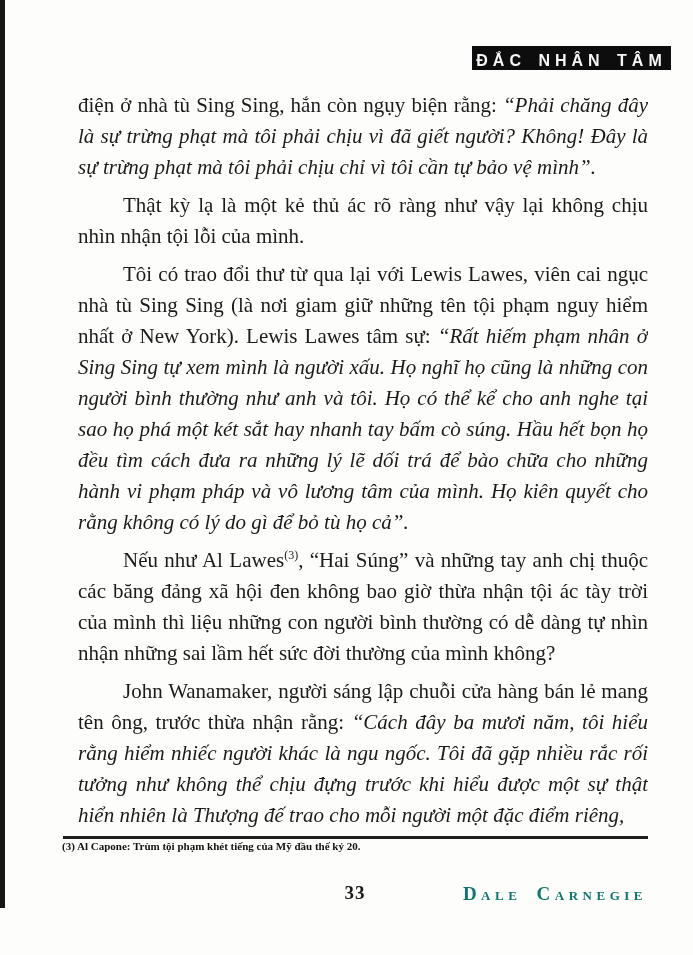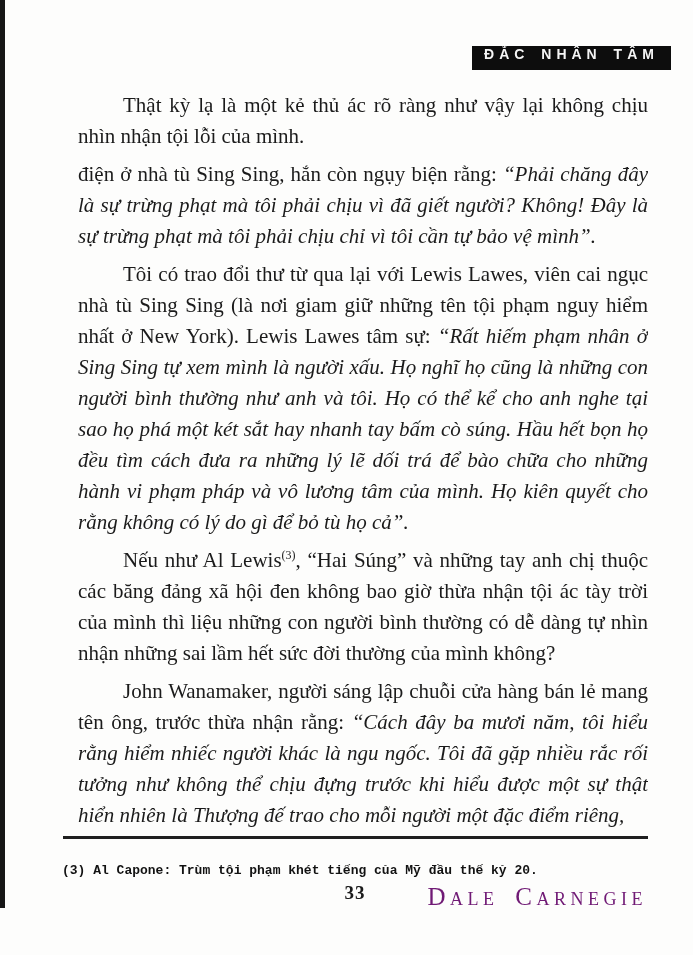--- a/index.html
+++ b/index.html
@@ -18,25 +18,25 @@
     width: 5px; height: 908px;
     background: #161616;
   }
   .header-bar {
     position: absolute;
     left: 472px; top: 46px;
     width: 199px; height: 24px;
     background: #0d0d0d;
     color: #f5f5f5;
     display: flex;
-    align-items: flex-start;
+    align-items: flex-end;
     justify-content: center;
     font-family: "Liberation Sans", sans-serif;
     font-weight: bold;
-    font-size: 14px;
+    font-size: 16px;
     letter-spacing: 5px;
     word-spacing: 3px;
     white-space: nowrap;
   }
   .body-text {
     position: absolute;
     left: 78px; top: 90px;
     width: 570px;
     height: 742px;
     text-align: justify;
@@ -53,67 +53,68 @@
     vertical-align: super;
   }
   .footnote-rule {
     position: absolute;
     left: 63px; top: 836px;
     width: 585px; height: 3px;
     background: #1f1f1f;
   }
   .footnote {
     position: absolute;
-    left: 62px; top: 861px;
+    left: 62px; top: 836px;
     width: 586px;
-    font-family: Liberation Mono, monospace;
+    font-family: Liberation Serif, serif;
     font-weight: bold;
-    font-size: 13px;
+    font-size: 11px;
     color: #121212;
     line-height: 20px;
   }
   .page-number {
     position: absolute;
     left: 0; top: 882px;
     width: 710px;
     text-align: center;
     font-weight: bold;
     font-size: 19px;
     letter-spacing: 1px;
   }
   .author {
     position: absolute;
     right: 46px; top: 883px;
     font-variant: small-caps;
     letter-spacing: 4.5px;
     word-spacing: 6px;
-    font-size: 25px;
-    color: #701a75;
+    font-size: 19px;
+    color: #0f766e;
+    font-weight: bold;
   }
 </style>
 </head>
 <body>
 
 <div class="page">
 
   <div class="scan-edge"></div>
 
   <div class="header-bar">
     <span>ĐẮC NHÂN TÂM</span>
   </div>
 
   <div class="body-text">
 
+    <p class="para"><span>điện ở nhà tù Sing Sing, hắn còn ngụy biện rằng: </span><span class="it">“Phải chăng đây là sự trừng phạt mà tôi phải chịu vì đã giết người? Không! Đây là sự trừng phạt mà tôi phải chịu chỉ vì tôi cần tự bảo vệ mình”.</span></p>
+
     <p class="para indent"><span>Thật kỳ lạ là một kẻ thủ ác rõ ràng như vậy lại không chịu nhìn nhận tội lỗi của mình.</span></p>
-
-    <p class="para"><span>điện ở nhà tù Sing Sing, hắn còn ngụy biện rằng: </span><span class="it">“Phải chăng đây là sự trừng phạt mà tôi phải chịu vì đã giết người? Không! Đây là sự trừng phạt mà tôi phải chịu chỉ vì tôi cần tự bảo vệ mình”.</span></p>
 
     <p class="para indent"><span>Tôi có trao đổi thư từ qua lại với Lewis Lawes, viên cai ngục nhà tù Sing Sing (là nơi giam giữ những tên tội phạm nguy hiểm nhất ở New York). Lewis Lawes tâm sự: </span><span class="it">“Rất hiếm phạm nhân ở Sing Sing tự xem mình là người xấu. Họ nghĩ họ cũng là những con người bình thường như anh và tôi. Họ có thể kể cho anh nghe tại sao họ phá một két sắt hay nhanh tay bấm cò súng. Hầu hết bọn họ đều tìm cách đưa ra những lý lẽ dối trá để bào chữa cho những hành vi phạm pháp và vô lương tâm của mình. Họ kiên quyết cho rằng không có lý do gì để bỏ tù họ cả”.</span></p>
 
-    <p class="para indent"><span>Nếu như Al Lewis</span><span class="fnref">(3)</span><span>, “Hai Súng” và những tay anh chị thuộc các băng đảng xã hội đen không bao giờ thừa nhận tội ác tày trời của mình thì liệu những con người bình thường có dễ dàng tự nhìn nhận những sai lầm hết sức đời thường của mình không?</span></p>
+    <p class="para indent"><span>Nếu như Al Lawes</span><span class="fnref">(3)</span><span>, “Hai Súng” và những tay anh chị thuộc các băng đảng xã hội đen không bao giờ thừa nhận tội ác tày trời của mình thì liệu những con người bình thường có dễ dàng tự nhìn nhận những sai lầm hết sức đời thường của mình không?</span></p>
 
     <p class="para indent"><span>John Wanamaker, người sáng lập chuỗi cửa hàng bán lẻ mang tên ông, trước thừa nhận rằng: </span><span class="it">“Cách đây ba mươi năm, tôi hiểu rằng hiểm nhiếc người khác là ngu ngốc. Tôi đã gặp nhiều rắc rối tưởng như không thể chịu đựng trước khi hiểu được một sự thật hiển nhiên là Thượng đế trao cho mỗi người một đặc điểm riêng,</span></p>
 
   </div>
 
   <div class="footnote-rule"></div>
 
   <div class="footnote"><span>(3) Al Capone: Trùm tội phạm khét tiếng của Mỹ đầu thế kỷ 20.</span></div>
 
   <div class="page-number">33</div>

